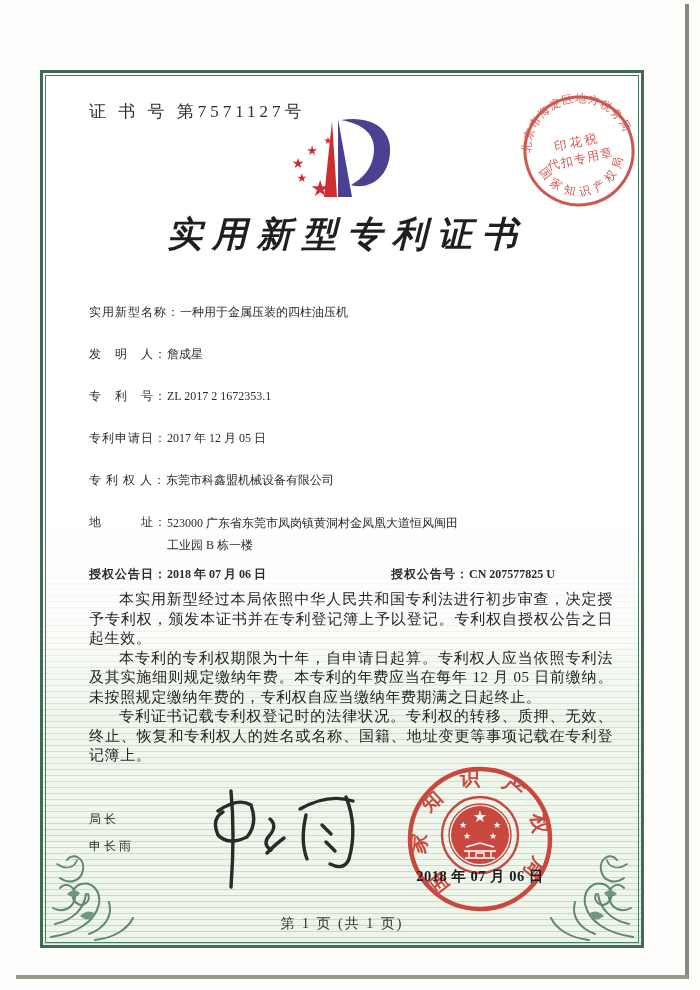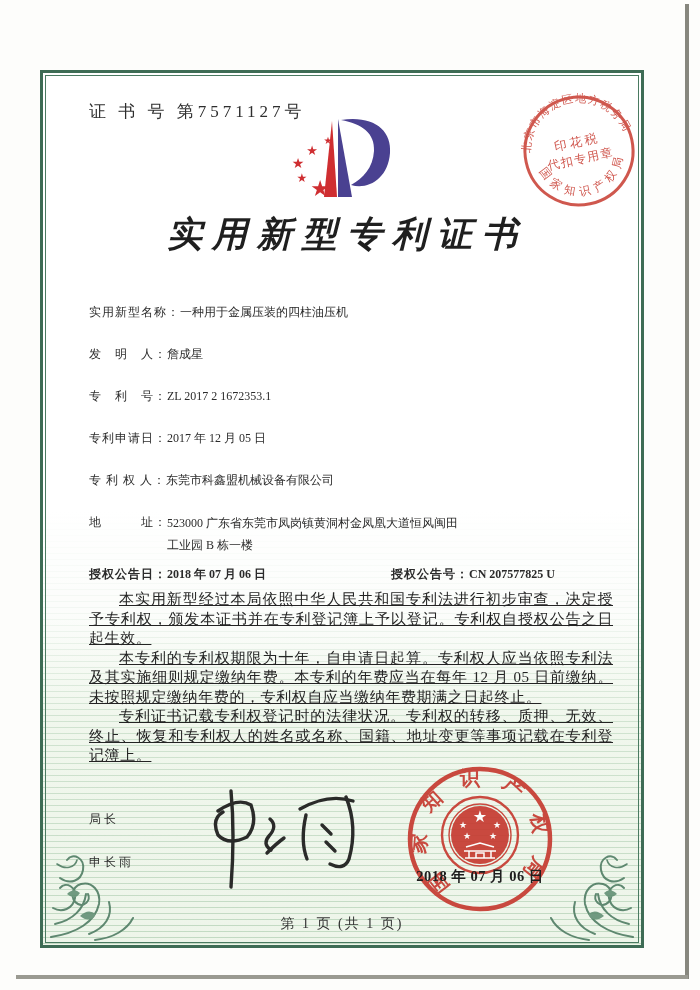--- a/index.html
+++ b/index.html
@@ -41,24 +41,24 @@
   .row .flabel{letter-spacing:1px;}
   .row.address{margin-bottom:8px;display:flex;}
   .row.address .addr-val{white-space:normal;width:450px;line-height:22px;}
   .row.grant{display:flex;font-weight:bold;}
   .row.grant .pair1{width:302px;}
 
   .paragraphs{
     position:absolute;left:46px;top:517px;width:524px;
     font-size:15px;line-height:19.5px;text-align:justify;letter-spacing:0.6px;color:#242424;
   }
-  .paragraphs p{margin:0;text-indent:2em;text-decoration:underline;}
+  .paragraphs p{margin:0;text-indent:2em;}
 
   .officer{position:absolute;left:46px;top:738px;font-size:12px;letter-spacing:3px;}
-  .officer .name{margin-top:26px;}
+  .officer .name{margin-top:10px;}
 
   .signature{position:absolute;left:145px;top:706px;}
 
   .main-seal{position:absolute;left:351px;top:682px;}
   .seal-date{font-size:14.5px;letter-spacing:0.5px;fill:#1d1d1d;font-weight:bold;}
 
   .orn{position:absolute;opacity:.85;}
   .orn-l{left:4px;bottom:4px;}
   .orn-r{right:4px;bottom:4px;transform:scaleX(-1);}
 

